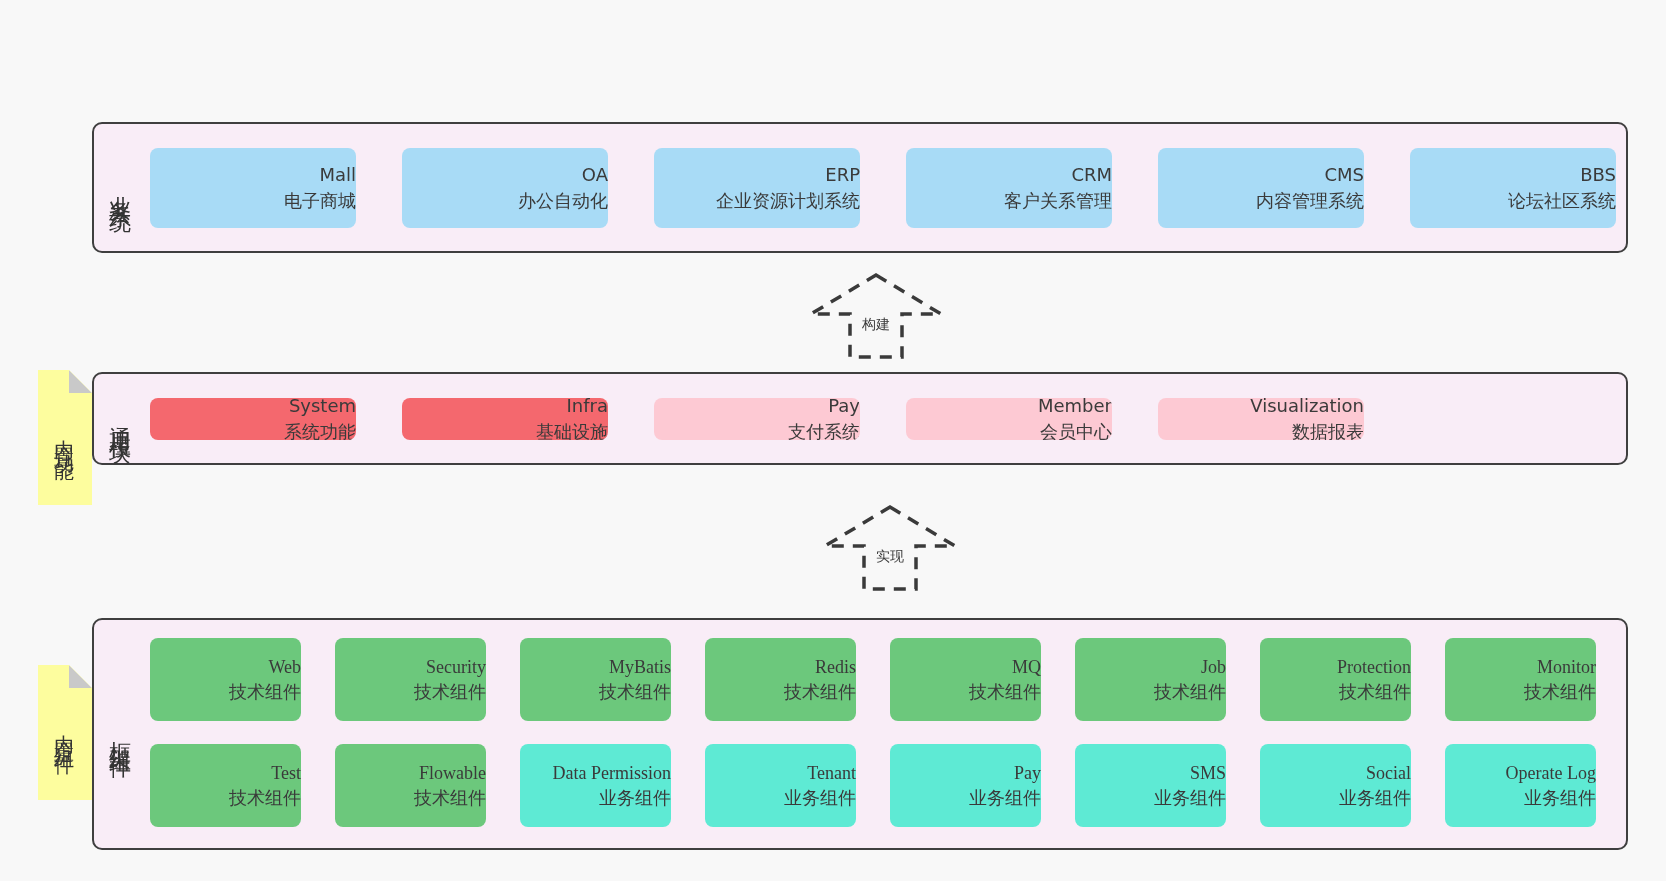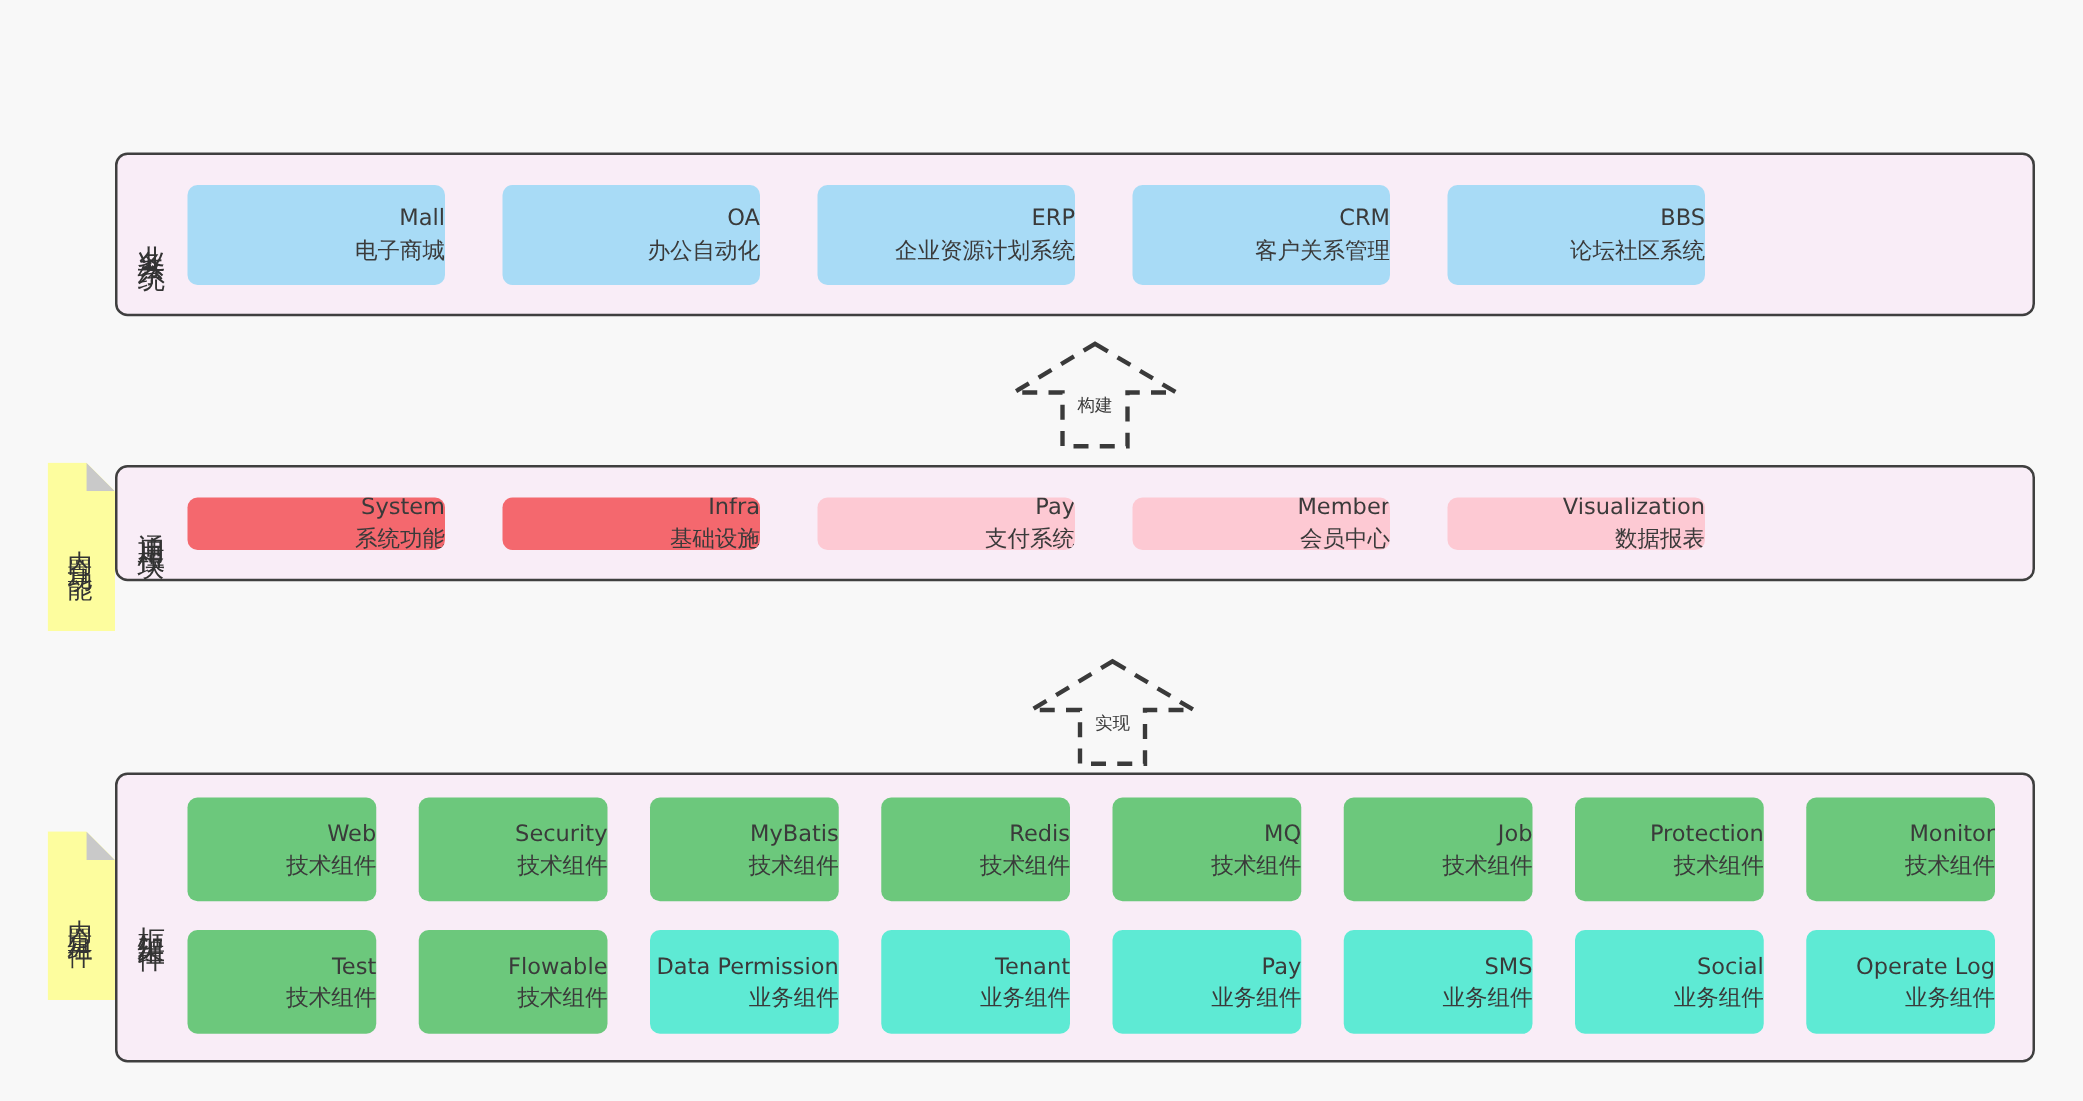--- a/index.html
+++ b/index.html
@@ -20,21 +20,21 @@
     left:92px;width:1536px;
     background:#f9edf7;
     border:2px solid #3f3f3f;
     border-radius:10px;
     box-sizing:border-box;
     display:flex;
     z-index:2;
   }
   .panel-business{top:122px;height:131px;}
   .panel-modules{top:372px;height:93px;}
-  .panel-components{top:618px;height:232px;}
+  .panel-components{top:618px;height:232px;font-family:Liberation Serif, serif;}
   .vlabel{
     width:52px;
     display:flex;align-items:center;justify-content:center;
     writing-mode:vertical-rl;
     font-size:22px;letter-spacing:5px;
     color:#333;
     flex:0 0 52px;
   }
   .boxgrid{
     flex:1;
@@ -90,21 +90,21 @@
     font-size:20px;letter-spacing:7px;
     color:#333;
   }
   
   .arrow{
     position:absolute;
     width:136px;height:88px;
     z-index:2;
   }
   .arrow-1{left:808px;top:272px;}
-  .arrow-2{left:822px;top:526px;}
+  .arrow-2{left:822px;top:504px;}
   .arrow svg{position:absolute;left:0;top:0;}
   .arrow .alabel{
     position:absolute;
     left:50%;top:44px;
     transform:translateX(-50%);
     background:#f8f8f8;
     padding:0 3px;
     font-size:14px;
     white-space:nowrap;
     color:#3a3a3a;
@@ -138,20 +138,24 @@
       </div>
       <div class="box blue">
         <div>ERP</div>
         <div>企业资源计划系统</div>
       </div>
       <div class="box blue">
         <div>CRM</div>
         <div>客户关系管理</div>
       </div>
       <div class="box blue">
+        <div>CMS</div>
+        <div>内容管理系统</div>
+      </div>
+      <div class="box blue">
         <div>BBS</div>
         <div>论坛社区系统</div>
       </div>
     </div>
   </section>
 
   <div class="arrow arrow-1">
     <svg width="136" height="88" viewBox="0 0 136 88">
       <polygon points="68,3 133,42 94,42 94,85 42,85 42,42 3,42" fill="#f8f8f8" stroke="#3a3a3a" stroke-width="3.5" stroke-dasharray="12 9"></polygon>
     </svg>

